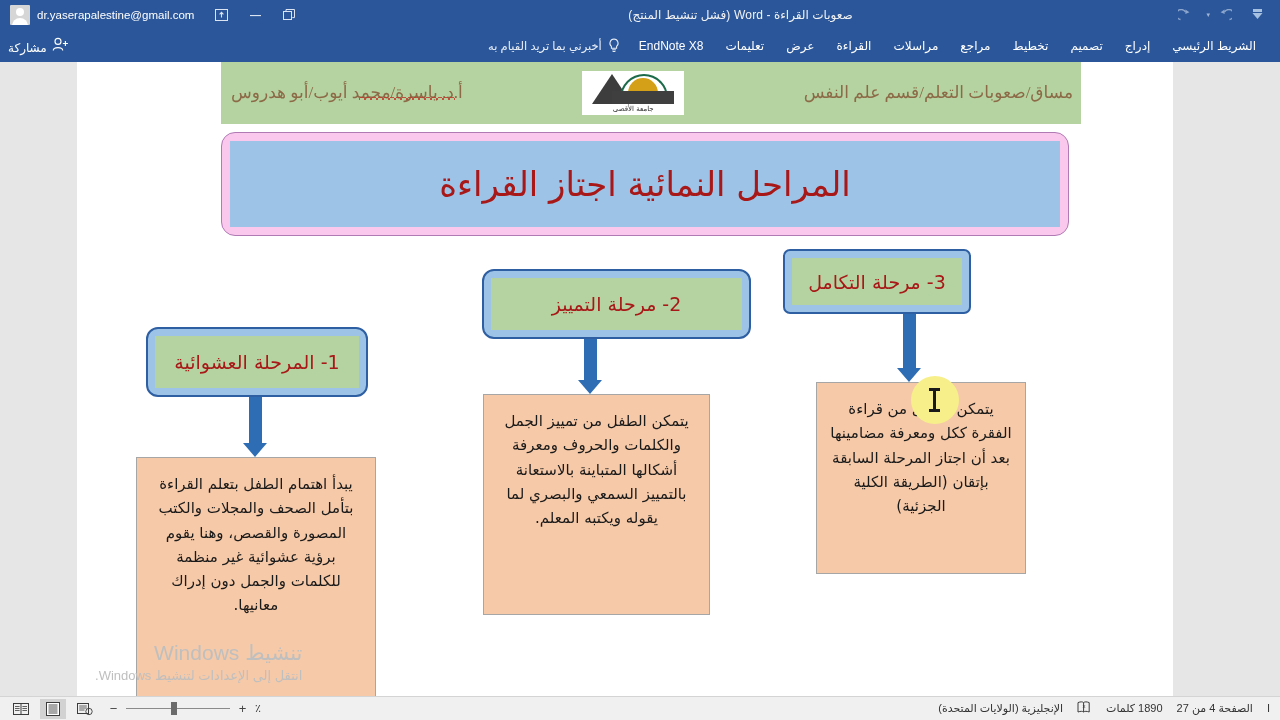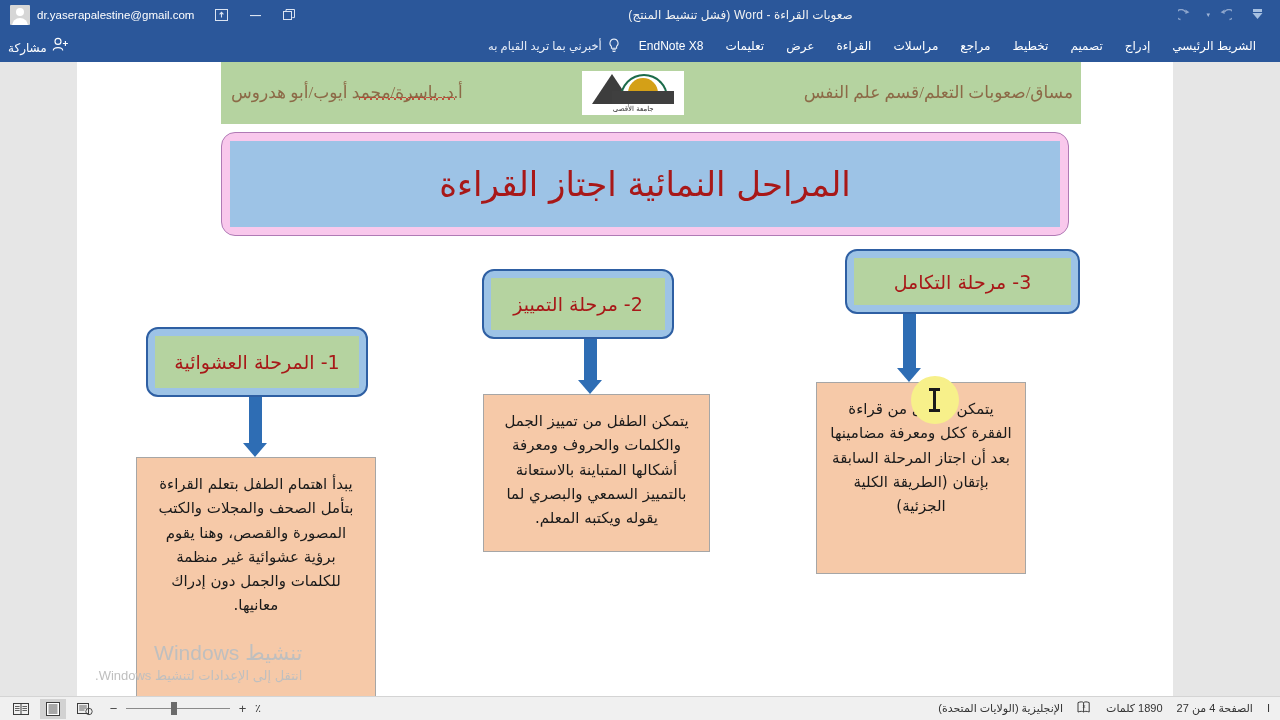--- a/index.html
+++ b/index.html
@@ -153,35 +153,35 @@
     border-radius: 12px; padding: 7px; direction: rtl;
   }
   .stage-inner {
     width: 100%; height: 100%; background: #b5d3a0;
     display: flex; align-items: center; justify-content: center;
   }
   .stage-text {
     font-family: "DejaVu Sans", sans-serif;
     font-size: 19px; color: #a81818; white-space: nowrap;
   }
-  #stage3 { top: 187px; left: 768px; width: 235px; height: 65px; }
-  #stage2 { top: 207px; left: 405px; width: 192px; height: 70px; }
+  #stage3 { top: 187px; left: 706px; width: 188px; height: 65px; border-radius: 7px; }
+  #stage2 { top: 207px; left: 405px; width: 269px; height: 70px; }
   #stage1 { top: 265px; left: 69px; width: 222px; height: 70px; }
 
   
   .desc-box {
     position: absolute; background: #f6c9a8; border: 1px solid #a6a6a6;
     direction: rtl; padding: 14px 12px 10px;
   }
   .desc-text {
     font-family: "DejaVu Sans", sans-serif;
     font-size: 15px; color: #1a1a1a; line-height: 1.62; text-align: center;
   }
   #desc3 { top: 320px; left: 739px; width: 210px; height: 192px; }
-  #desc2 { top: 332px; left: 406px; width: 227px; height: 158px; }
+  #desc2 { top: 332px; left: 406px; width: 227px; height: 221px; }
   #desc1 { top: 395px; left: 59px; width: 240px; height: 245px; }
 
   
   .arrow { position: absolute; width: 24px; }
   .arrow .shaft {
     width: 13px; margin: 0 auto; background: #2e6db4;
   }
   .arrow .head {
     width: 0; height: 0; margin: 0 auto;
     border-left: 12px solid transparent; border-right: 12px solid transparent;

